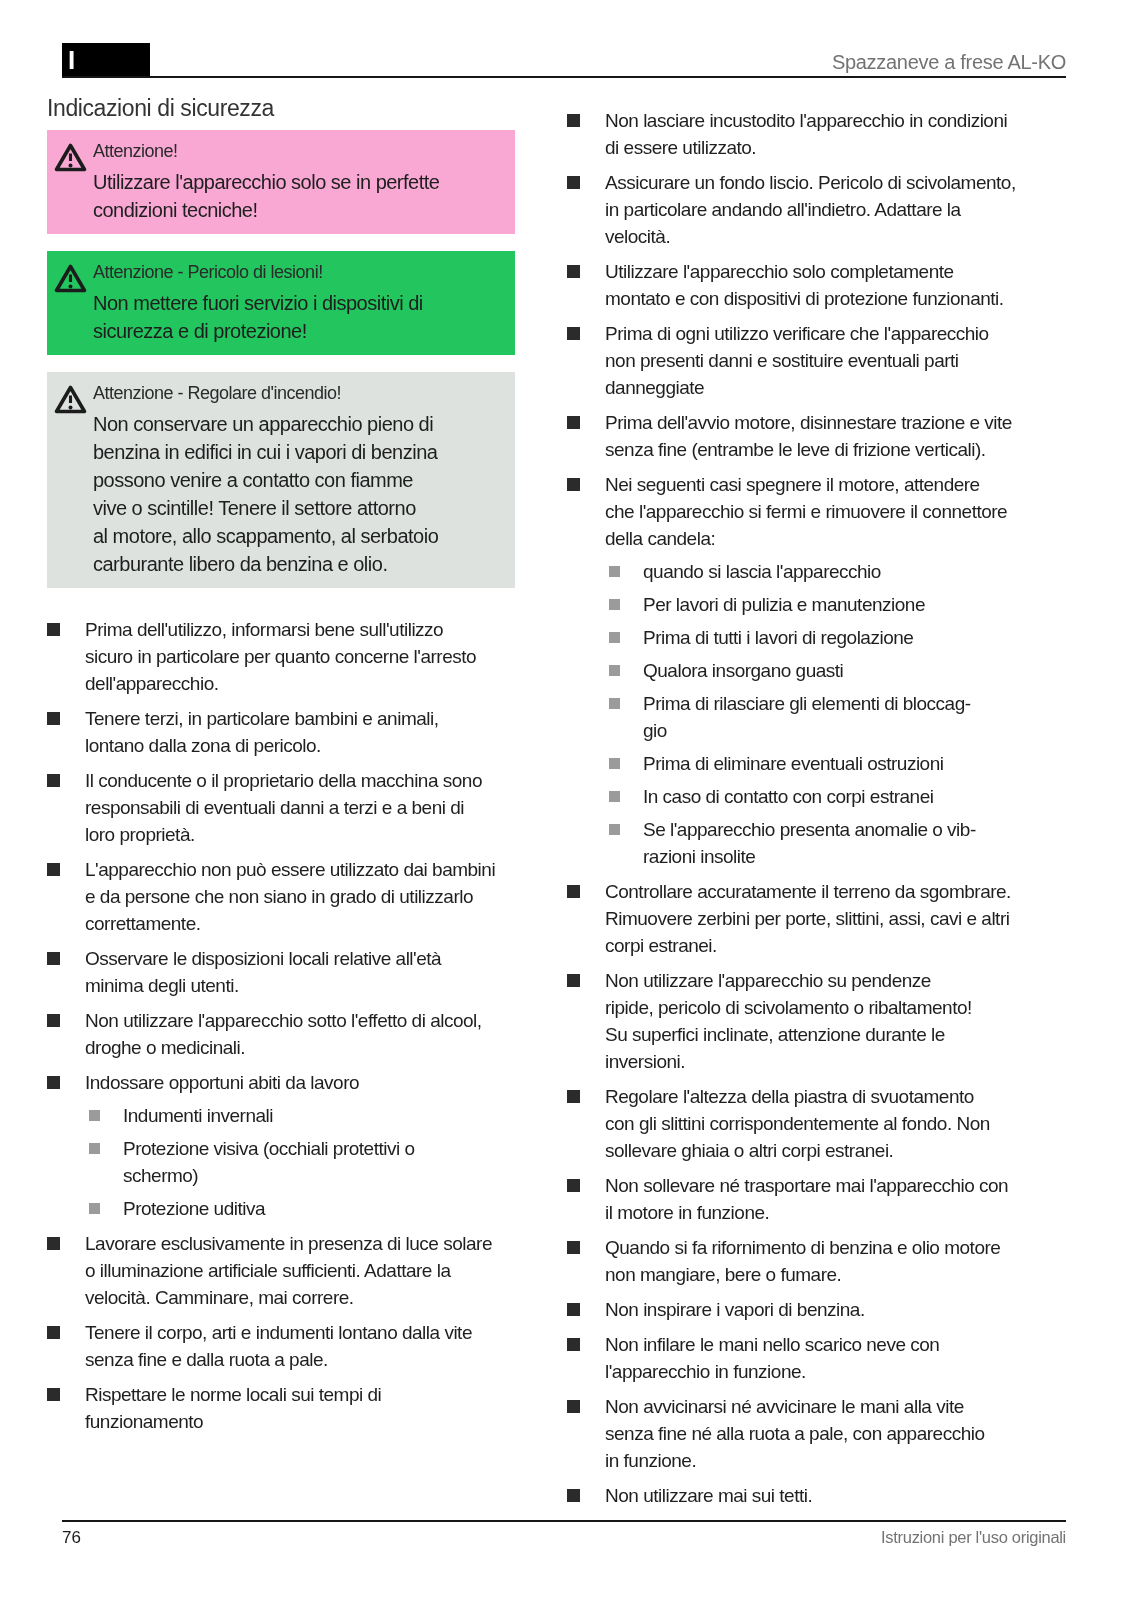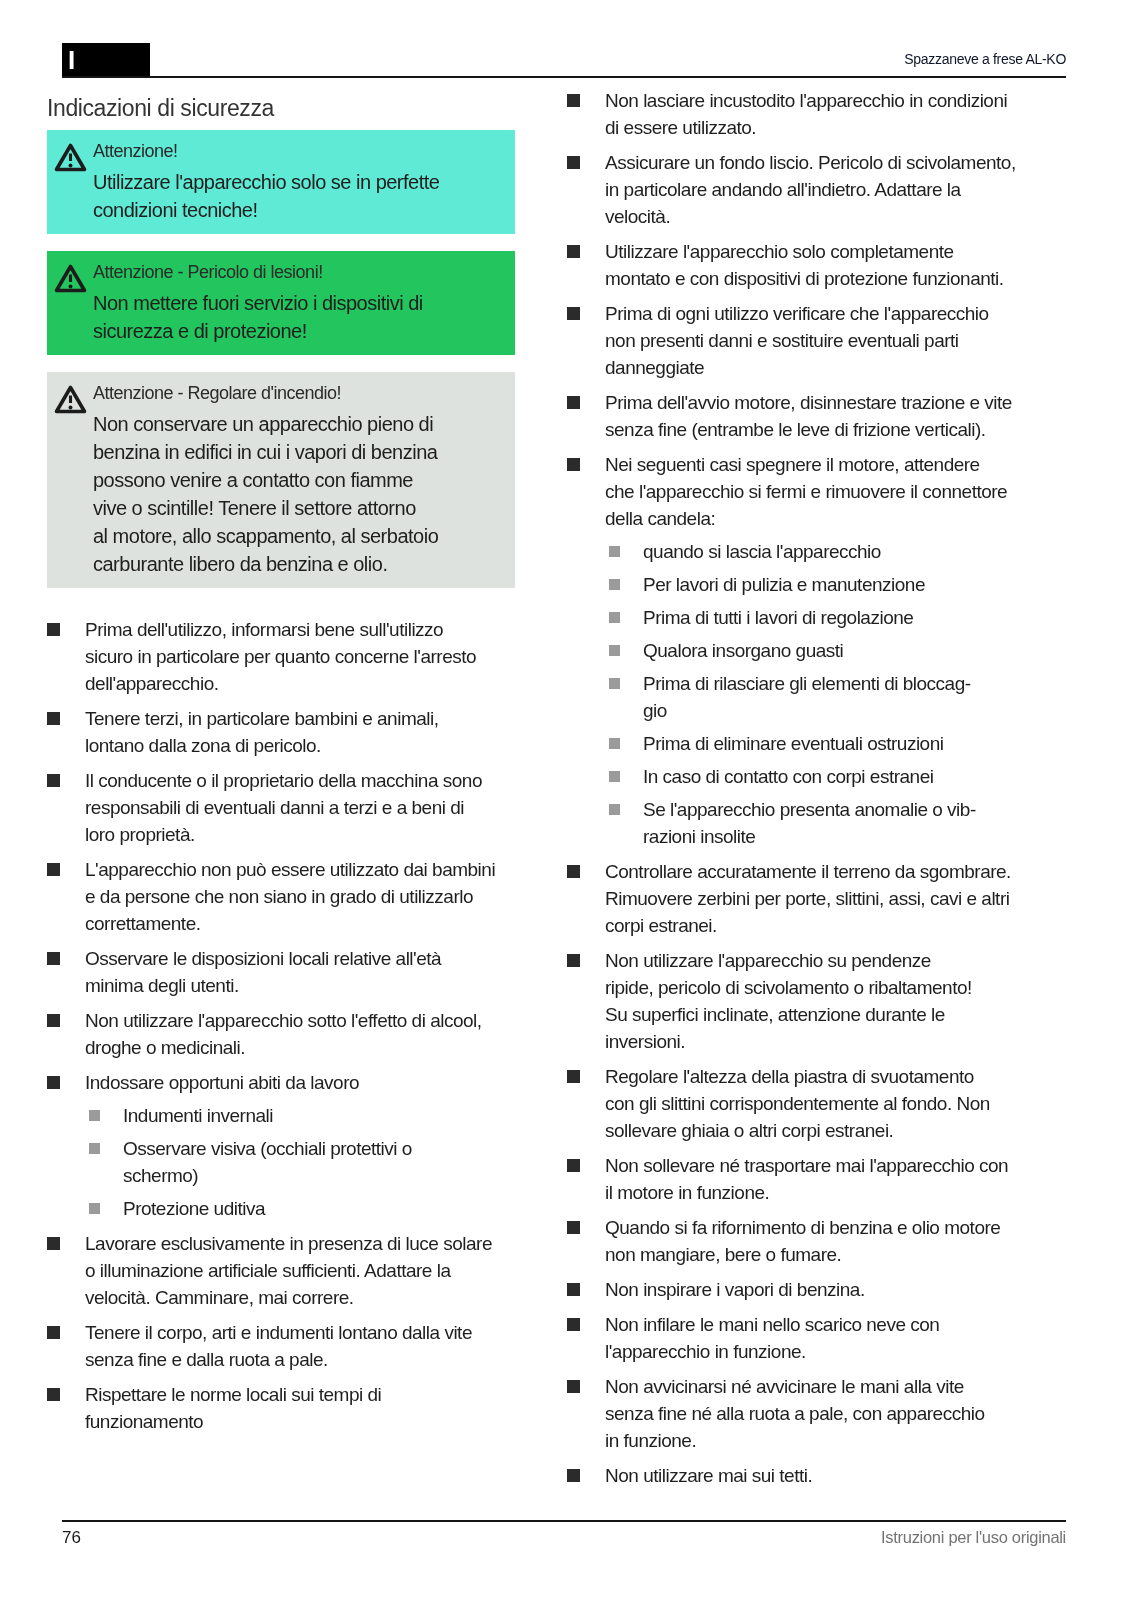--- a/index.html
+++ b/index.html
@@ -4,25 +4,25 @@
 <style>
   html,body{margin:0;padding:0;background:#ffffff;}
   .page{
     position:relative;width:1128px;height:1601px;background:#ffffff;overflow:hidden;
     font-family:"Liberation Sans","DejaVu Sans",sans-serif;color:#1f1f1f;
   }
   
   .country-tab{position:absolute;left:62px;top:43px;width:88px;height:35px;background:#000;}
   .country-code{display:block;color:#fff;font-size:26px;font-weight:bold;line-height:34px;padding-left:6px;}
   .header-rule{position:absolute;left:62px;top:76px;width:1004px;height:2px;background:#161616;}
-  .header-title{position:absolute;right:62px;top:51px;font-size:14px;letter-spacing:-0.3px;color:#0f172a;}
+  .header-title{position:absolute;right:62px;top:51px;font-size:20px;letter-spacing:-0.3px;color:#737373;}
   
   .col{position:absolute;letter-spacing:-0.5px;}
   .col-left{left:47px;top:95px;width:468px;}
-  .col-right{left:567px;top:87px;width:502px;}
+  .col-right{left:567px;top:107px;width:502px;}
   .page-title{margin:0 0 8px 0;font-size:23px;font-weight:400;letter-spacing:-0.4px;color:#333;}
   
   #warnings{margin-bottom:28px;}
   .warning-box{position:relative;padding:10px 10px 10px 46px;margin-bottom:17px;}
   .warning-box:last-child{margin-bottom:0;}
   .tri{position:absolute;left:7px;top:13px;width:33px;height:29px;}
   .warn-title{font-size:18px;line-height:23px;margin-bottom:5px;color:#2a2a2a;}
   .warn-body{font-size:20px;line-height:28px;white-space:pre-line;color:#1e1e1e;}
   
   .item-list{margin:0;padding:0;}
@@ -45,21 +45,21 @@
 
   <div class="country-tab">
     <span class="country-code">I</span>
   </div>
   <div class="header-rule"></div>
   <div class="header-title">Spazzaneve a frese AL-KO</div>
 
   <div class="col col-left">
     <h1 class="page-title">Indicazioni di sicurezza</h1>
     <div id="warnings">
-        <div class="warning-box" style="background: #5eead4;">
+        <div class="warning-box" style="background: #f9a8d4;">
           <svg class="tri" viewBox="0 0 33 29">
             <path d="M16.5 2.5 L30.5 26.5 H2.5 Z" fill="none" stroke="#1c1c1c" stroke-width="3.6" stroke-linejoin="round"></path>
             <line x1="16.5" y1="10.5" x2="16.5" y2="18" stroke="#1c1c1c" stroke-width="3.1"></line>
             <circle cx="16.5" cy="22.5" r="2" fill="#1c1c1c"></circle>
           </svg>
           <div class="warn-title">Attenzione!</div>
           <div class="warn-body">Utilizzare l'apparecchio solo se in perfette
 condizioni tecniche!</div>
         </div>
         <div class="warning-box" style="background: #22c55e;">
@@ -124,21 +124,21 @@
         <div class="item">
           <span class="bullet"></span>
           <div class="item-text">Indossare opportuni abiti da lavoro</div>
           <div class="sub-list">
             <div class="sub-item">
               <span class="sub-bullet"></span>
               <div class="item-text">Indumenti invernali</div>
             </div>
             <div class="sub-item">
               <span class="sub-bullet"></span>
-              <div class="item-text">Osservare visiva (occhiali protettivi o
+              <div class="item-text">Protezione visiva (occhiali protettivi o
 schermo)</div>
             </div>
             <div class="sub-item">
               <span class="sub-bullet"></span>
               <div class="item-text">Protezione uditiva</div>
             </div>
           </div>
         </div>
         <div class="item">
           <span class="bullet"></span>

